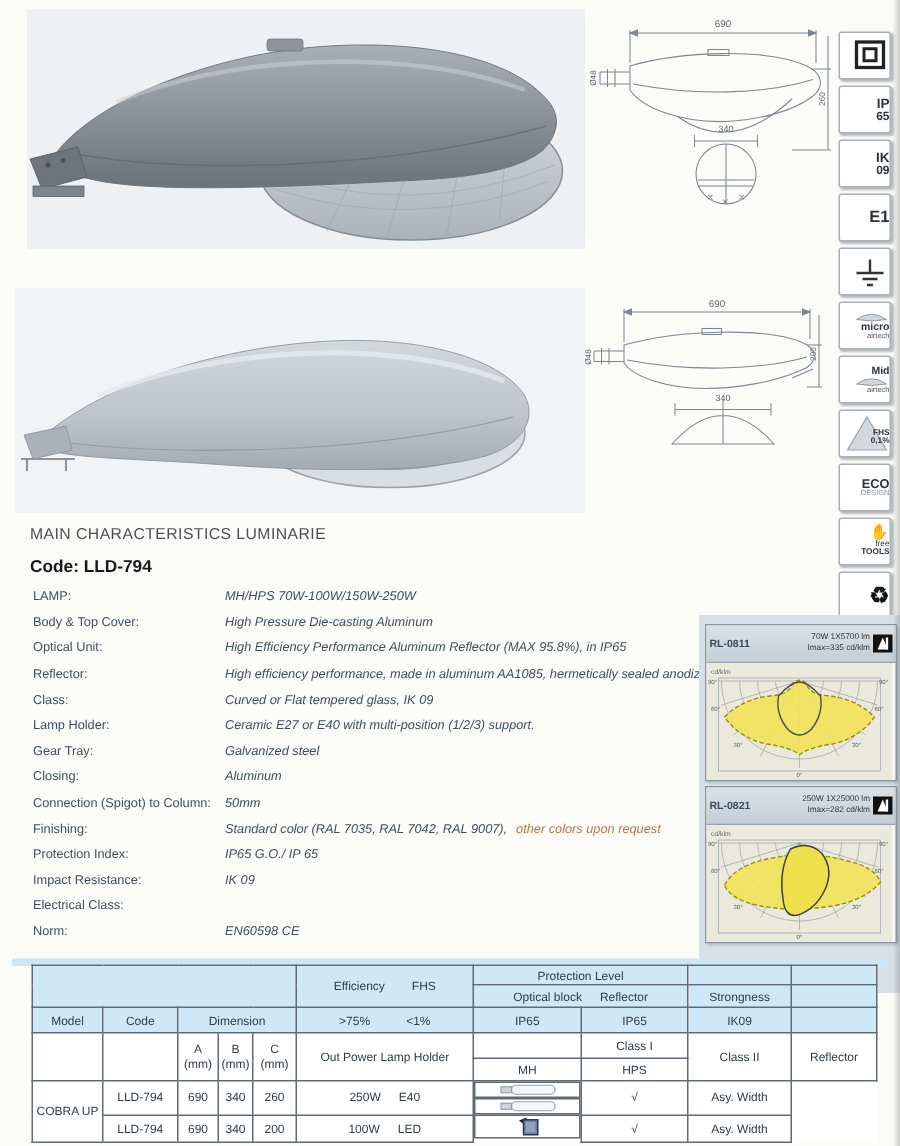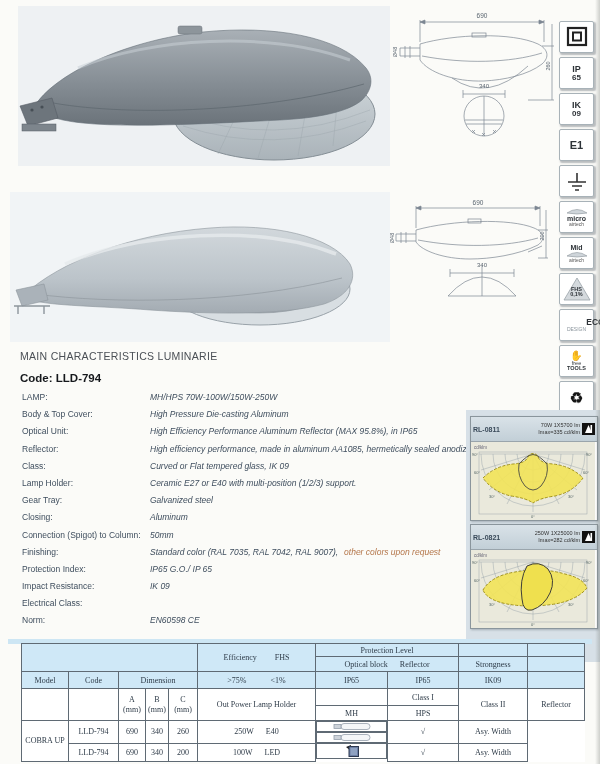--- a/index.html
+++ b/index.html
@@ -11,21 +11,21 @@
   }
   .abs{position:absolute;}
   .edge-shade{right:0;top:0;width:5px;height:100%;
     background:linear-gradient(to right, rgba(0,0,0,0), rgba(120,125,120,.35));}
 
   
   .icon-col{left:559px;top:21px;width:35px;display:flex;flex-direction:column;gap:4px;}
   .side-icon{
     width:33px;height:30px;background:#fff;border:1px solid #a8b2b8;border-radius:2px;
     box-shadow:1.5px 1.5px 1.5px rgba(60,70,80,.35);
-    display:flex;flex-direction:column;align-items:center;justify-content:center;
+    display:flex;flex-direction:column;align-items:flex-end;justify-content:center;
     font-weight:bold;color:#2e3338;line-height:1;
   }
   .side-icon .l1{font-size:9px;}
   .side-icon .l2{font-size:8px;}
   .side-icon .tiny{font-size:5px;font-weight:normal;color:#555;}
   .glyph{font-size:15px;}
 
   
   .page-heading{left:20px;top:350px;font-size:10.5px;letter-spacing:.3px;color:#4a4f55;}
   .code-heading{left:20px;top:372px;font-size:11.5px;font-weight:bold;color:#15181c;}
@@ -44,21 +44,21 @@
   .chart-code{font-size:7px;font-weight:bold;color:#3a4a5a;flex:1;}
   .chart-vals{text-align:right;font-size:5.5px;color:#333;line-height:1.25;margin-right:2px;}
   .chart-logo{width:13px;height:12px;background:#111;flex:none;position:relative;}
   .chart-logo svg{position:absolute;left:0;top:0;}
   .chart-body{display:block;background:#eae9dc;}
 
   
   .table-band{left:8px;top:639px;width:584px;height:5px;background:#cde6f4;}
   .spec-table{position:absolute;left:21px;top:643px;border-collapse:collapse;table-layout:fixed;
     width:564px;font-size:8px;color:#2e3b48;background:#fff;}
-  .spec-table td{border:1px solid #5f6a74;text-align:center;vertical-align:middle;padding:0 1px;overflow:hidden;font-family:Liberation Serif, serif;}
+  .spec-table td{border:1px solid #5f6a74;text-align:center;vertical-align:middle;padding:0 1px;overflow:hidden;}
   .spec-table .hd{background:#cfe8f7;}
   .pre{white-space:pre-line;line-height:1.15;}
   .pair{display:flex;justify-content:center;gap:18px;}
   .pair2{display:flex;justify-content:center;gap:24px;}
   .pair3{display:flex;justify-content:center;gap:12px;}
   .cellicon{display:flex;justify-content:center;align-items:center;}
 
   svg text{font-family:"Liberation Sans",sans-serif;}
 </style>
 </head>

